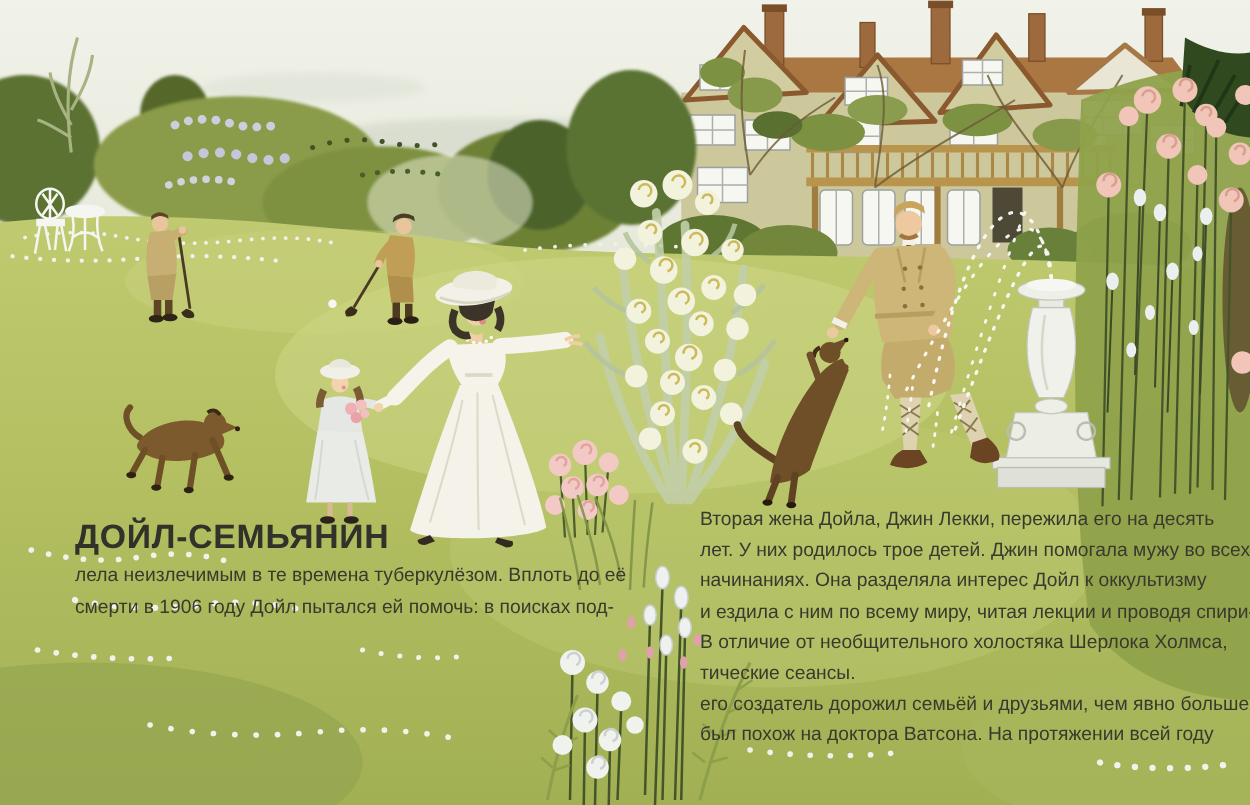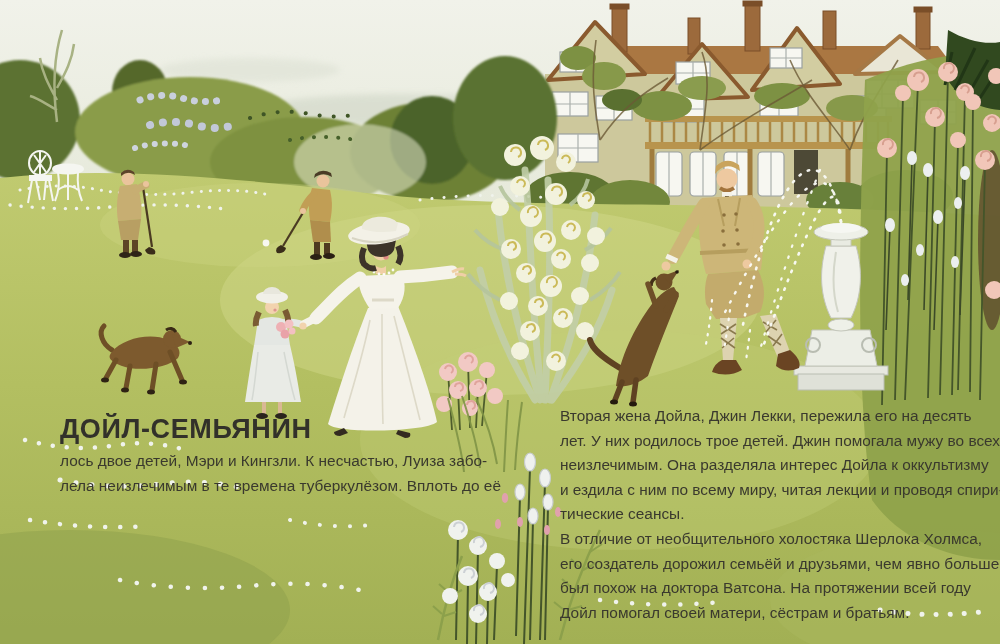--- a/index.html
+++ b/index.html
@@ -471,29 +471,28 @@
       <g stroke="#ccd0d4" stroke-width="2" fill="none">
         <path d="M454,527 a5,5 0 1,1 7,5 M474,543 a5,5 0 1,1 6,4 M464,573 a5,5 0 1,1 7,5 M484,589 a5,5 0 1,1 6,4 M474,611 a5,5 0 1,1 6,4"></path>
       </g>
     </g>
   </g>
 </svg>
 
 <div class="text-layer">
   <div class="page-title">ДОЙЛ-СЕМЬЯНИН</div>
   <div class="col col-left">
-    <div>лось двое детей, Мэри и Кингзли. К несчастью, Луиза забо-</div>
     <div>лела неизлечимым в те времена туберкулёзом. Вплоть до её</div>
+    <div>смерти в 1906 году Дойл пытался ей помочь: в поисках под-</div>
   </div>
   <div class="col col-right">
     <div>Вторая жена Дойла, Джин Лекки, пережила его на десять</div>
     <div>лет. У них родилось трое детей. Джин помогала мужу во всех</div>
-    <div>неизлечимым. Она разделяла интерес Дойла к оккультизму</div>
+    <div>начинаниях. Она разделяла интерес Дойл к оккультизму</div>
     <div>и ездила с ним по всему миру, читая лекции и проводя спири-</div>
+    <div>В отличие от необщительного холостяка Шерлока Холмса,</div>
     <div>тические сеансы.</div>
-    <div>В отличие от необщительного холостяка Шерлока Холмса,</div>
     <div>его создатель дорожил семьёй и друзьями, чем явно больше</div>
     <div>был похож на доктора Ватсона. На протяжении всей году</div>
-    <div>Дойл помогал своей матери, сёстрам и братьям.</div>
   </div>
 </div>
 
 </div>
 
 </body></html>

